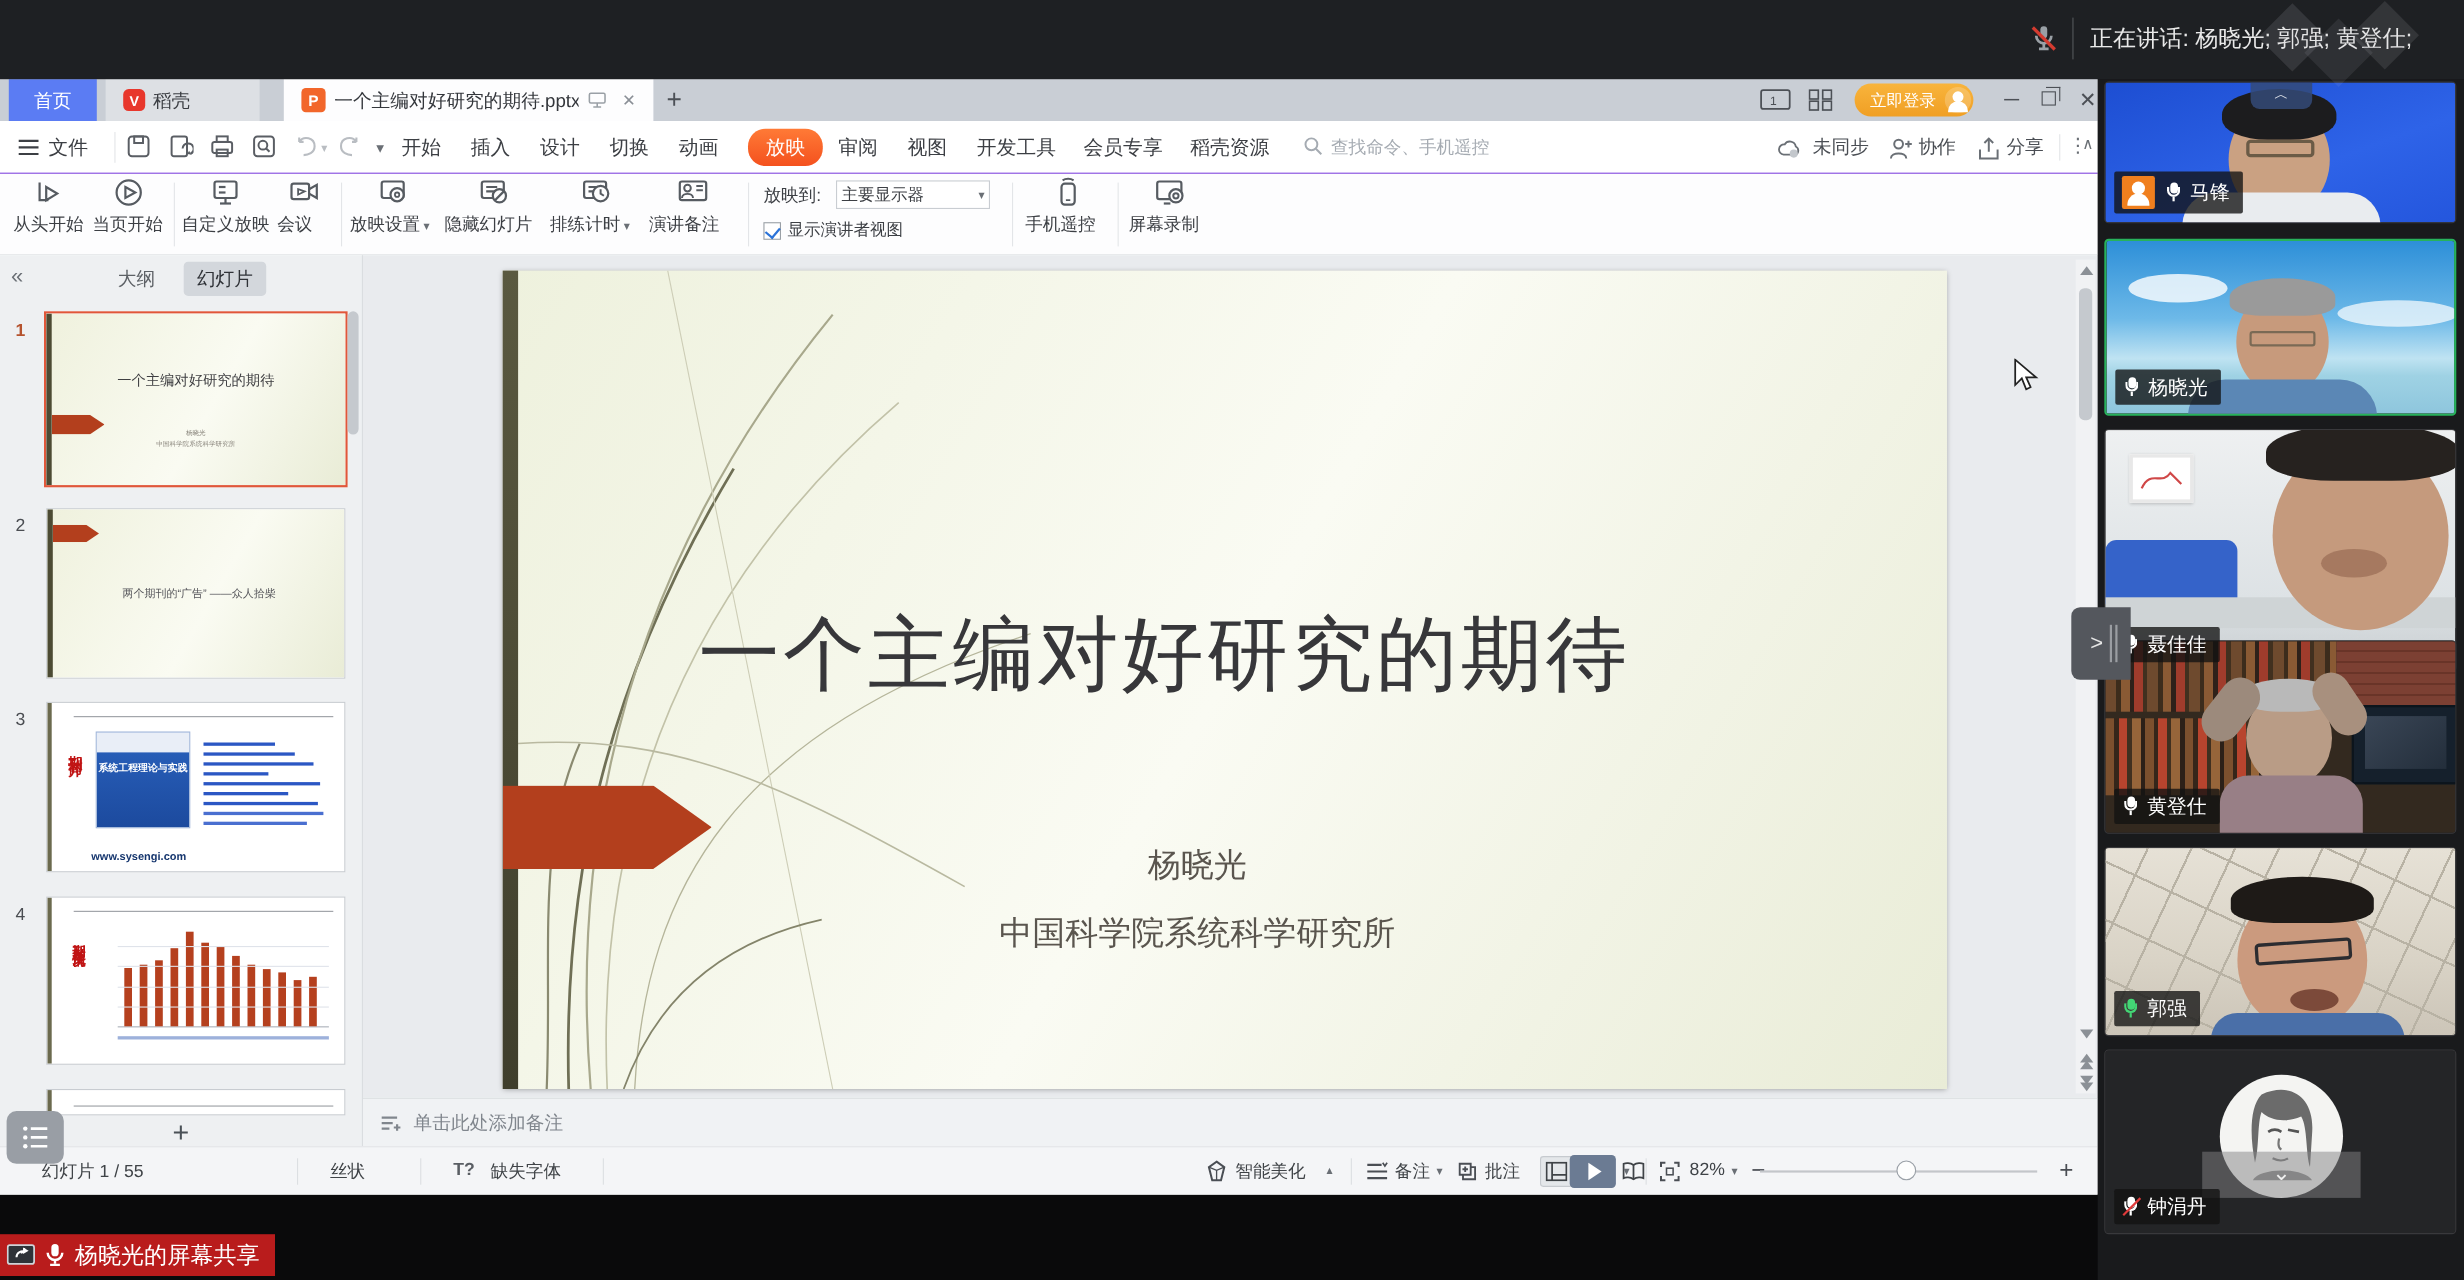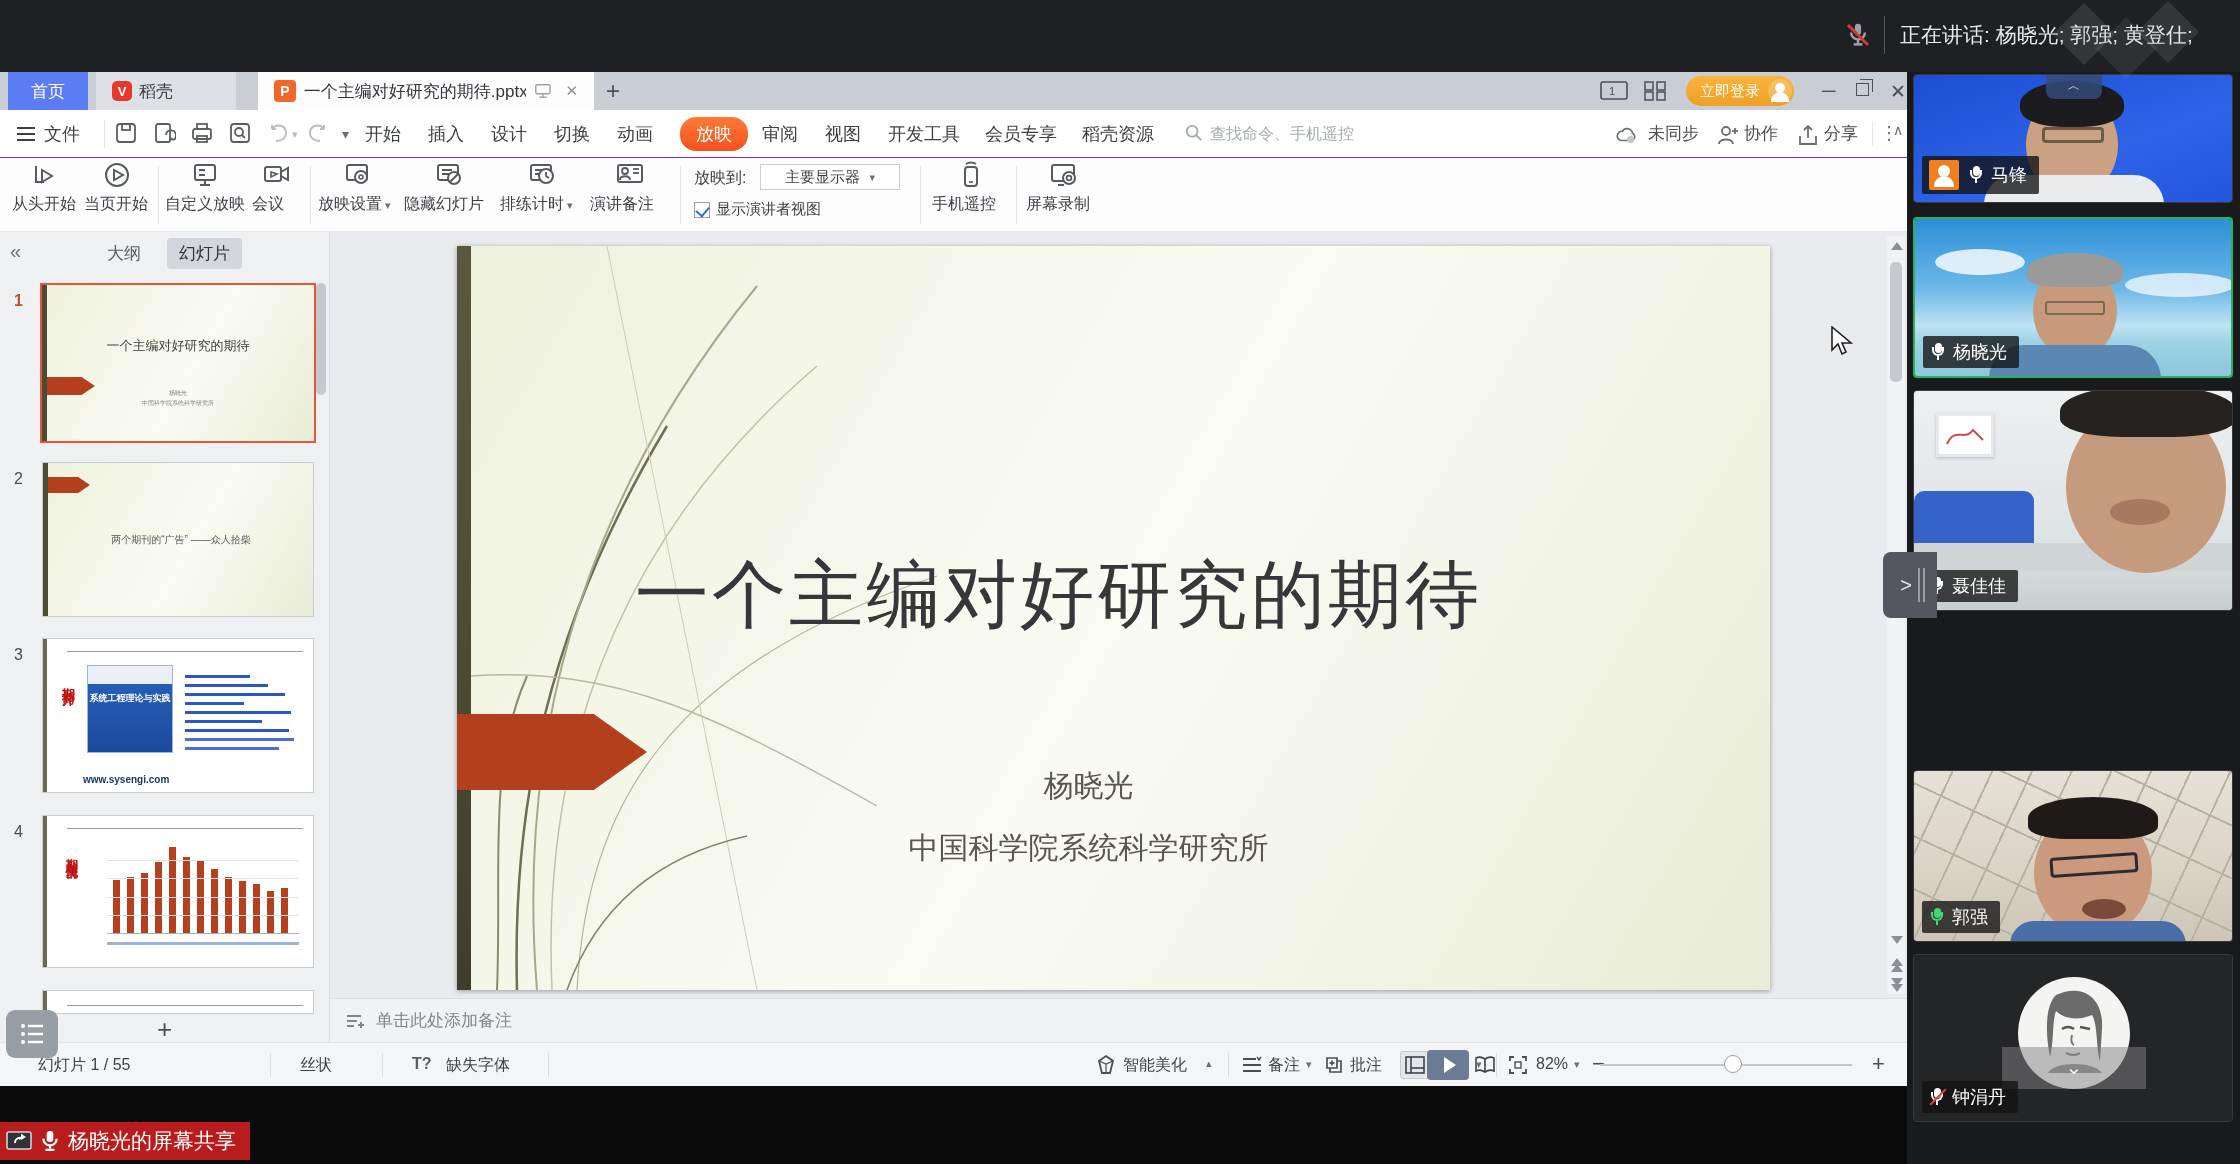--- a/index.html
+++ b/index.html
@@ -36,21 +36,21 @@
 .menu-item{position:absolute;top:12px}
 .pill-active{background:linear-gradient(#ff7a36,#f4511e);color:#fff;border-radius:16px;padding:5px 16px;top:7px}
 .qicon{position:absolute;top:11px;width:24px;height:24px;color:#5a5e64}
 .vsep{position:absolute;width:1px;background:#e3e5e8}
 
 #ribbon{position:absolute;left:0;top:86px;width:1907px;height:74px;background:#fdfdfe;border-bottom:1px solid #e6e8ea}
 .rbtn{position:absolute;top:2px;text-align:left;font-size:16px;color:#3c3f44}
 .rbtn svg{display:block;margin:0 auto 4px}
 .rlabel{white-space:nowrap}
 .combo{position:absolute;border:1px solid #c9cdd2;background:#fff;font-size:15px;color:#3c3f44;
-  display:flex;align-items:center;justify-content:space-between;padding:0 24px}
+  display:flex;align-items:center;justify-content:space-between;padding:0 4px}
 .checkrow{position:absolute;font-size:15px;color:#3c3f44;display:flex;align-items:center;gap:6px}
 .checkbox{width:16px;height:16px;border:1px solid #9aa0a6;background:#fff;position:relative}
 .checkbox:after{content:"";position:absolute;left:3px;top:1px;width:7px;height:10px;border:solid #2a72d8;border-width:0 2px 2px 0;transform:rotate(40deg)}
 
 #sidebar{position:absolute;left:0;top:160px;width:330px;height:810px;background:#eef0f2;border-right:1px solid #dadde0}
 .side-tab{font-size:17px;color:#5d6166;padding:4px 12px;border-radius:4px}
 .side-tab.on{background:#d3d7dc;color:#2f3237}
 .thumb{position:absolute;left:42px;width:272px;background:#fff;border:1px solid #c8ccd1;overflow:hidden}
 .thumb.sel{left:40px;width:276px;border:2px solid #e0573a}
 .tnum{position:absolute;left:14px;font-size:16px;color:#4a4d52}
@@ -633,20 +633,42 @@
       <div class="namechip">
         <span class="micico">
             <span class="body"></span>
             <span class="arc"></span>
             <span class="stem"></span>
           </span>
         <span>聂佳佳</span>
       </div>
     </div>
 
+    <div class="tile" style="top:510px;height:176px">
+      <div class="shape" style="inset:0;background:#33291f"></div>
+      <div class="shape" style="left:0;top:0;width:210px;height:64px;background:repeating-linear-gradient(90deg,#6e4a2e 0 10px,#3c2c1c 10px 14px,#8a5a34 14px 22px,#2e211a 22px 26px,#a03c2c 26px 34px,#41301f 34px 38px)"></div>
+      <div class="shape" style="left:0;top:70px;width:150px;height:70px;background:repeating-linear-gradient(90deg,#7c502e 0 8px,#35261a 8px 12px,#b8442e 12px 20px,#403020 20px 24px,#96653a 24px 32px,#2c2018 32px 36px)"></div>
+      <div class="shape" style="left:210px;top:0;width:110px;height:58px;background:repeating-linear-gradient(0deg,#7c4033 0 8px,#693428 8px 10px)"></div>
+      <div class="shape" style="left:224px;top:58px;width:96px;height:72px;background:#15202c;border:2px solid #0c141c">
+        <div style="position:absolute;left:10px;top:8px;width:74px;height:48px;background:linear-gradient(140deg,#3a4656,#232e3b)"></div>
+      </div>
+      <div class="shape cellipse" style="left:128px;top:44px;width:78px;height:88px;background:#b99c86"></div>
+      <div class="shape" style="left:124px;top:34px;width:86px;height:30px;border-radius:50% 50% 40% 40%;background:#b9b9b9"></div>
+      <div class="shape" style="left:96px;top:30px;width:36px;height:64px;border-radius:18px;background:#9c8a7c;transform:rotate(38deg)"></div>
+      <div class="shape" style="left:196px;top:26px;width:34px;height:62px;border-radius:18px;background:#a8907e;transform:rotate(-34deg)"></div>
+      <div class="shape" style="left:104px;top:122px;width:130px;height:54px;border-radius:26px 26px 0 0;background:#987f86"></div>
+      <div class="namechip">
+        <span class="micico">
+            <span class="body"></span>
+            <span class="arc"></span>
+            <span class="stem"></span>
+          </span>
+        <span>黄登仕</span>
+      </div>
+    </div>
 
     <div class="tile" style="top:698px;height:172px">
       <div class="shape" style="inset:0;background:linear-gradient(#e6e1d6,#d9d3c6 60%,#ccc5b8)"></div>
       <div class="shape" style="inset:0;background:repeating-linear-gradient(115deg,transparent 0 34px,#b8b2a4 34px 36px),repeating-linear-gradient(25deg,transparent 0 46px,#b8b2a4 46px 48px)"></div>
       <div class="shape cellipse" style="left:120px;top:38px;width:118px;height:128px;background:#cb9a7e"></div>
       <div class="shape" style="left:114px;top:26px;width:130px;height:42px;border-radius:50% 50% 30% 30%;background:#1e1a17"></div>
       <div class="shape" style="left:136px;top:84px;width:88px;height:20px;border:3px solid #2c2c30;border-radius:4px;transform:rotate(-4deg)"></div>
       <div class="shape cellipse" style="left:168px;top:128px;width:44px;height:20px;background:#7c4a3a"></div>
       <div class="shape" style="left:96px;top:150px;width:176px;height:24px;border-radius:24px 24px 0 0;background:#4a6fa8"></div>
       <div class="namechip">

